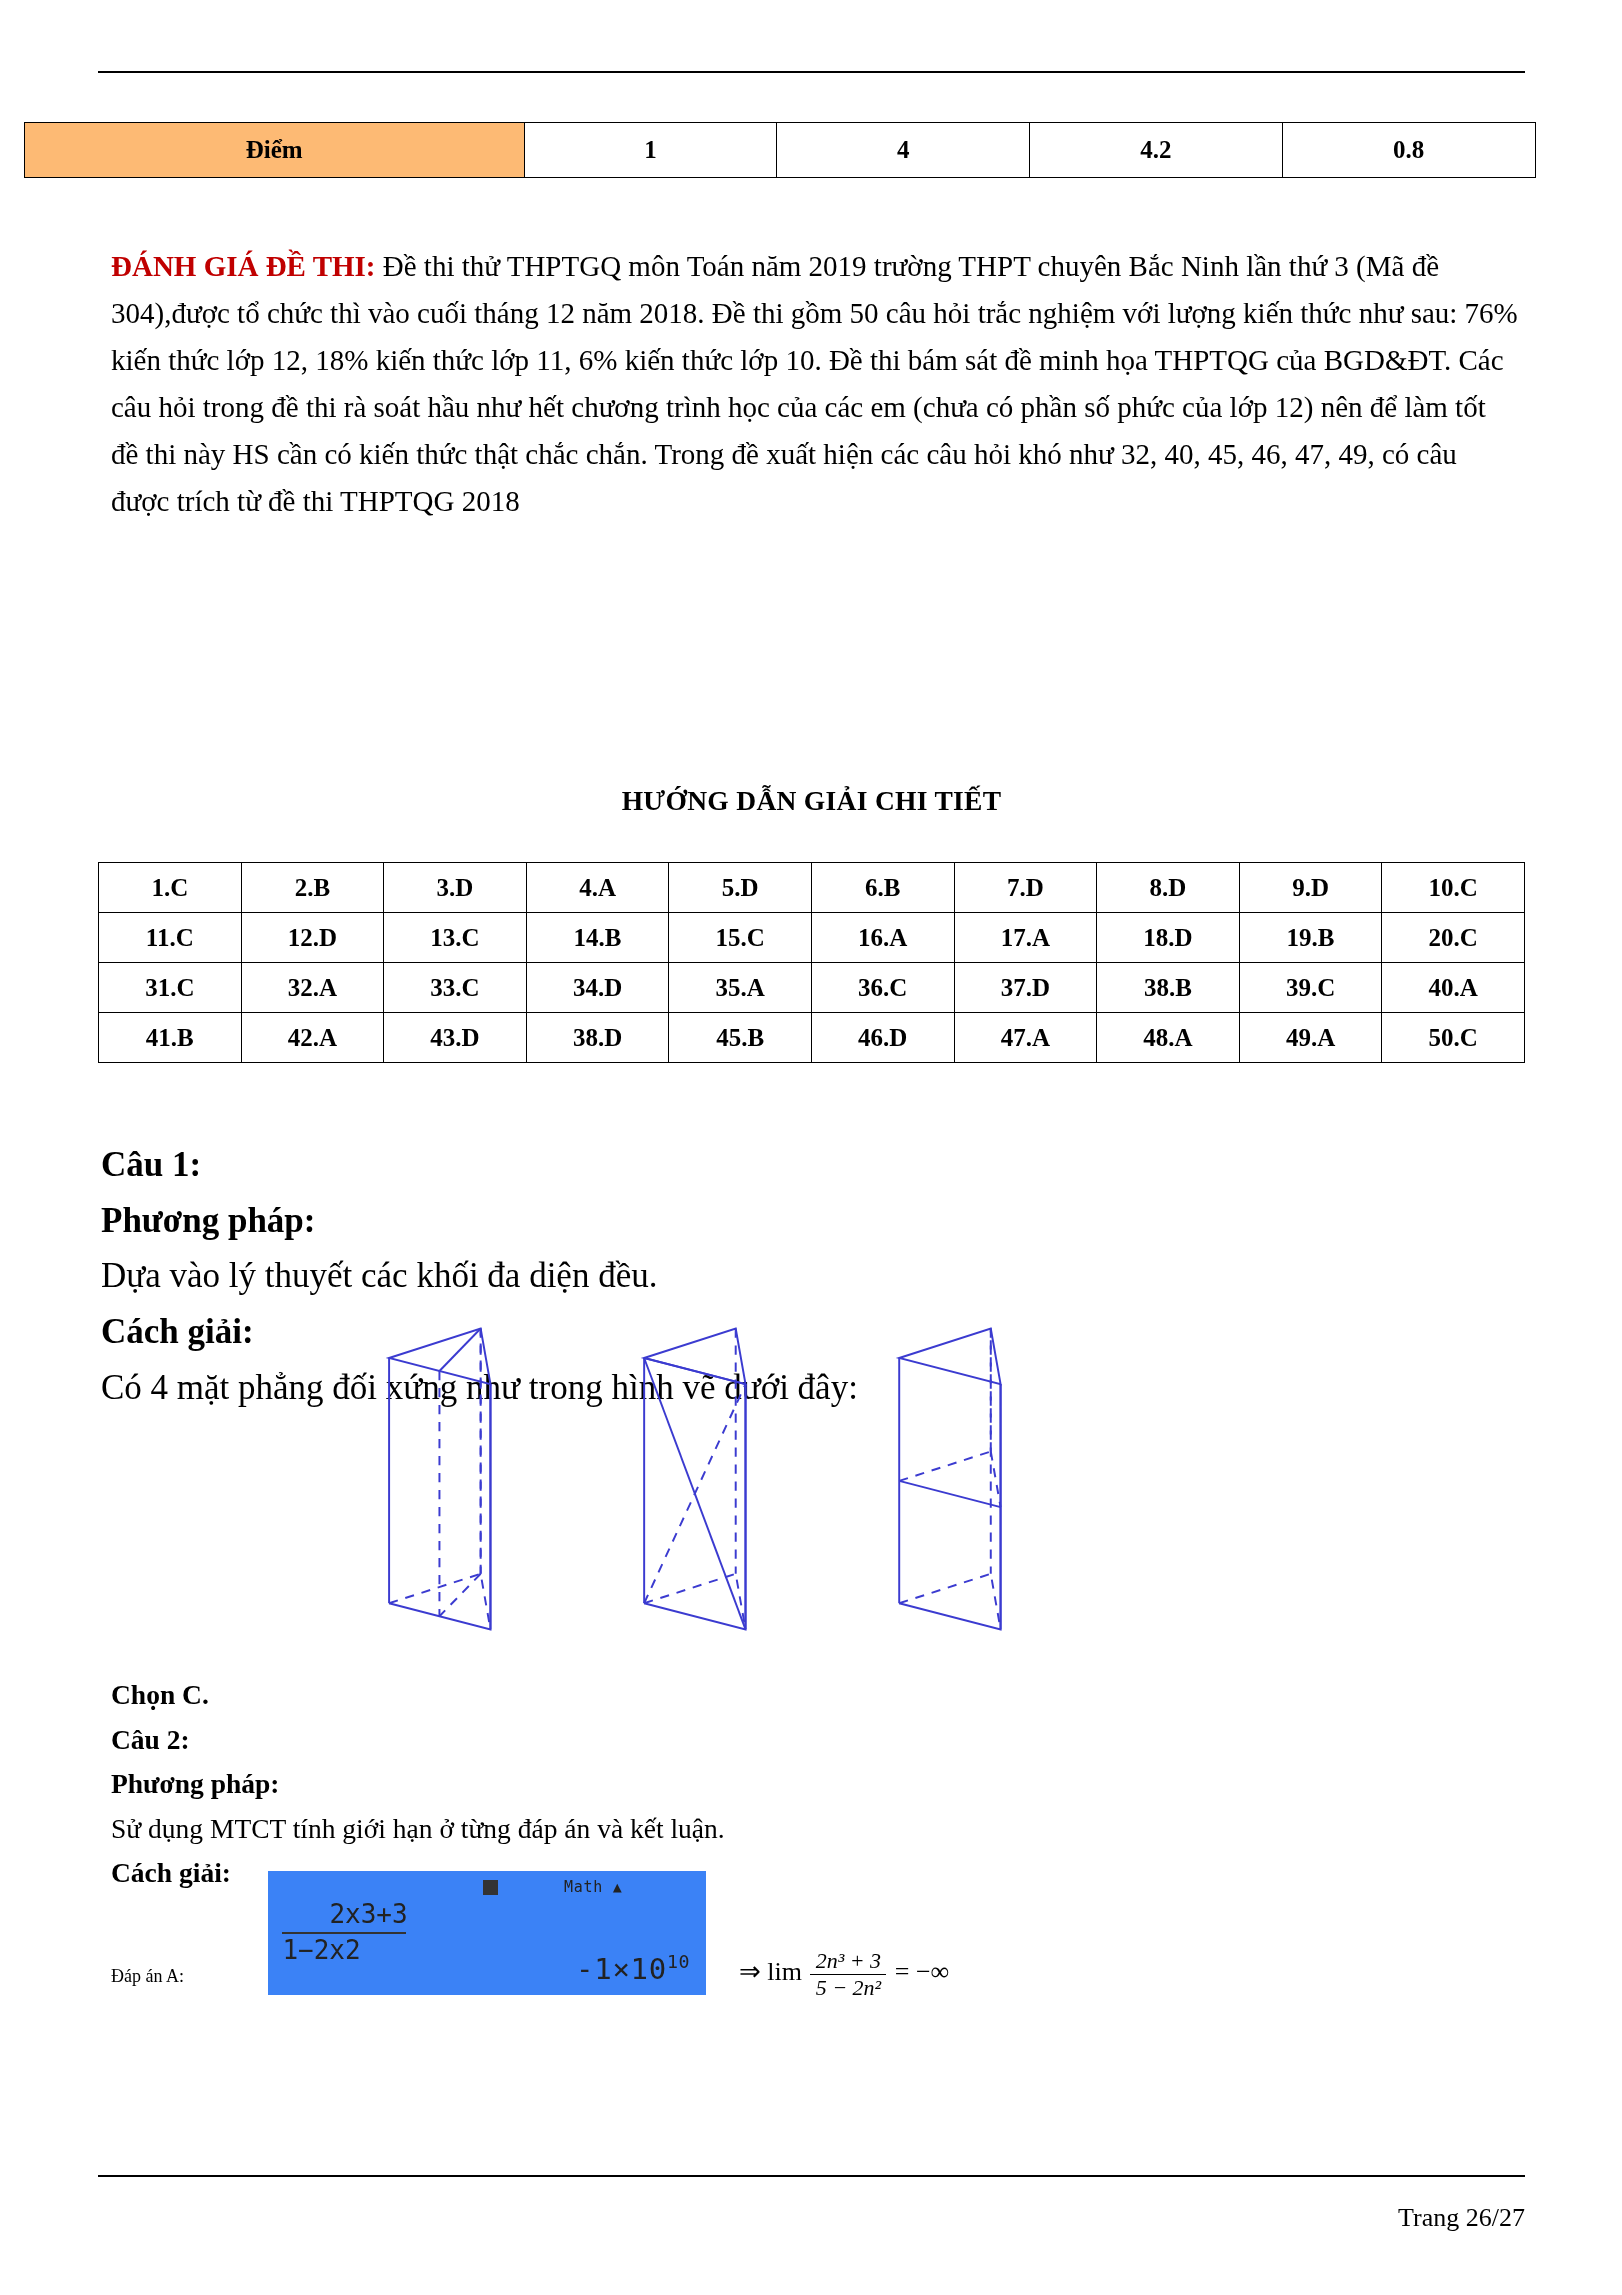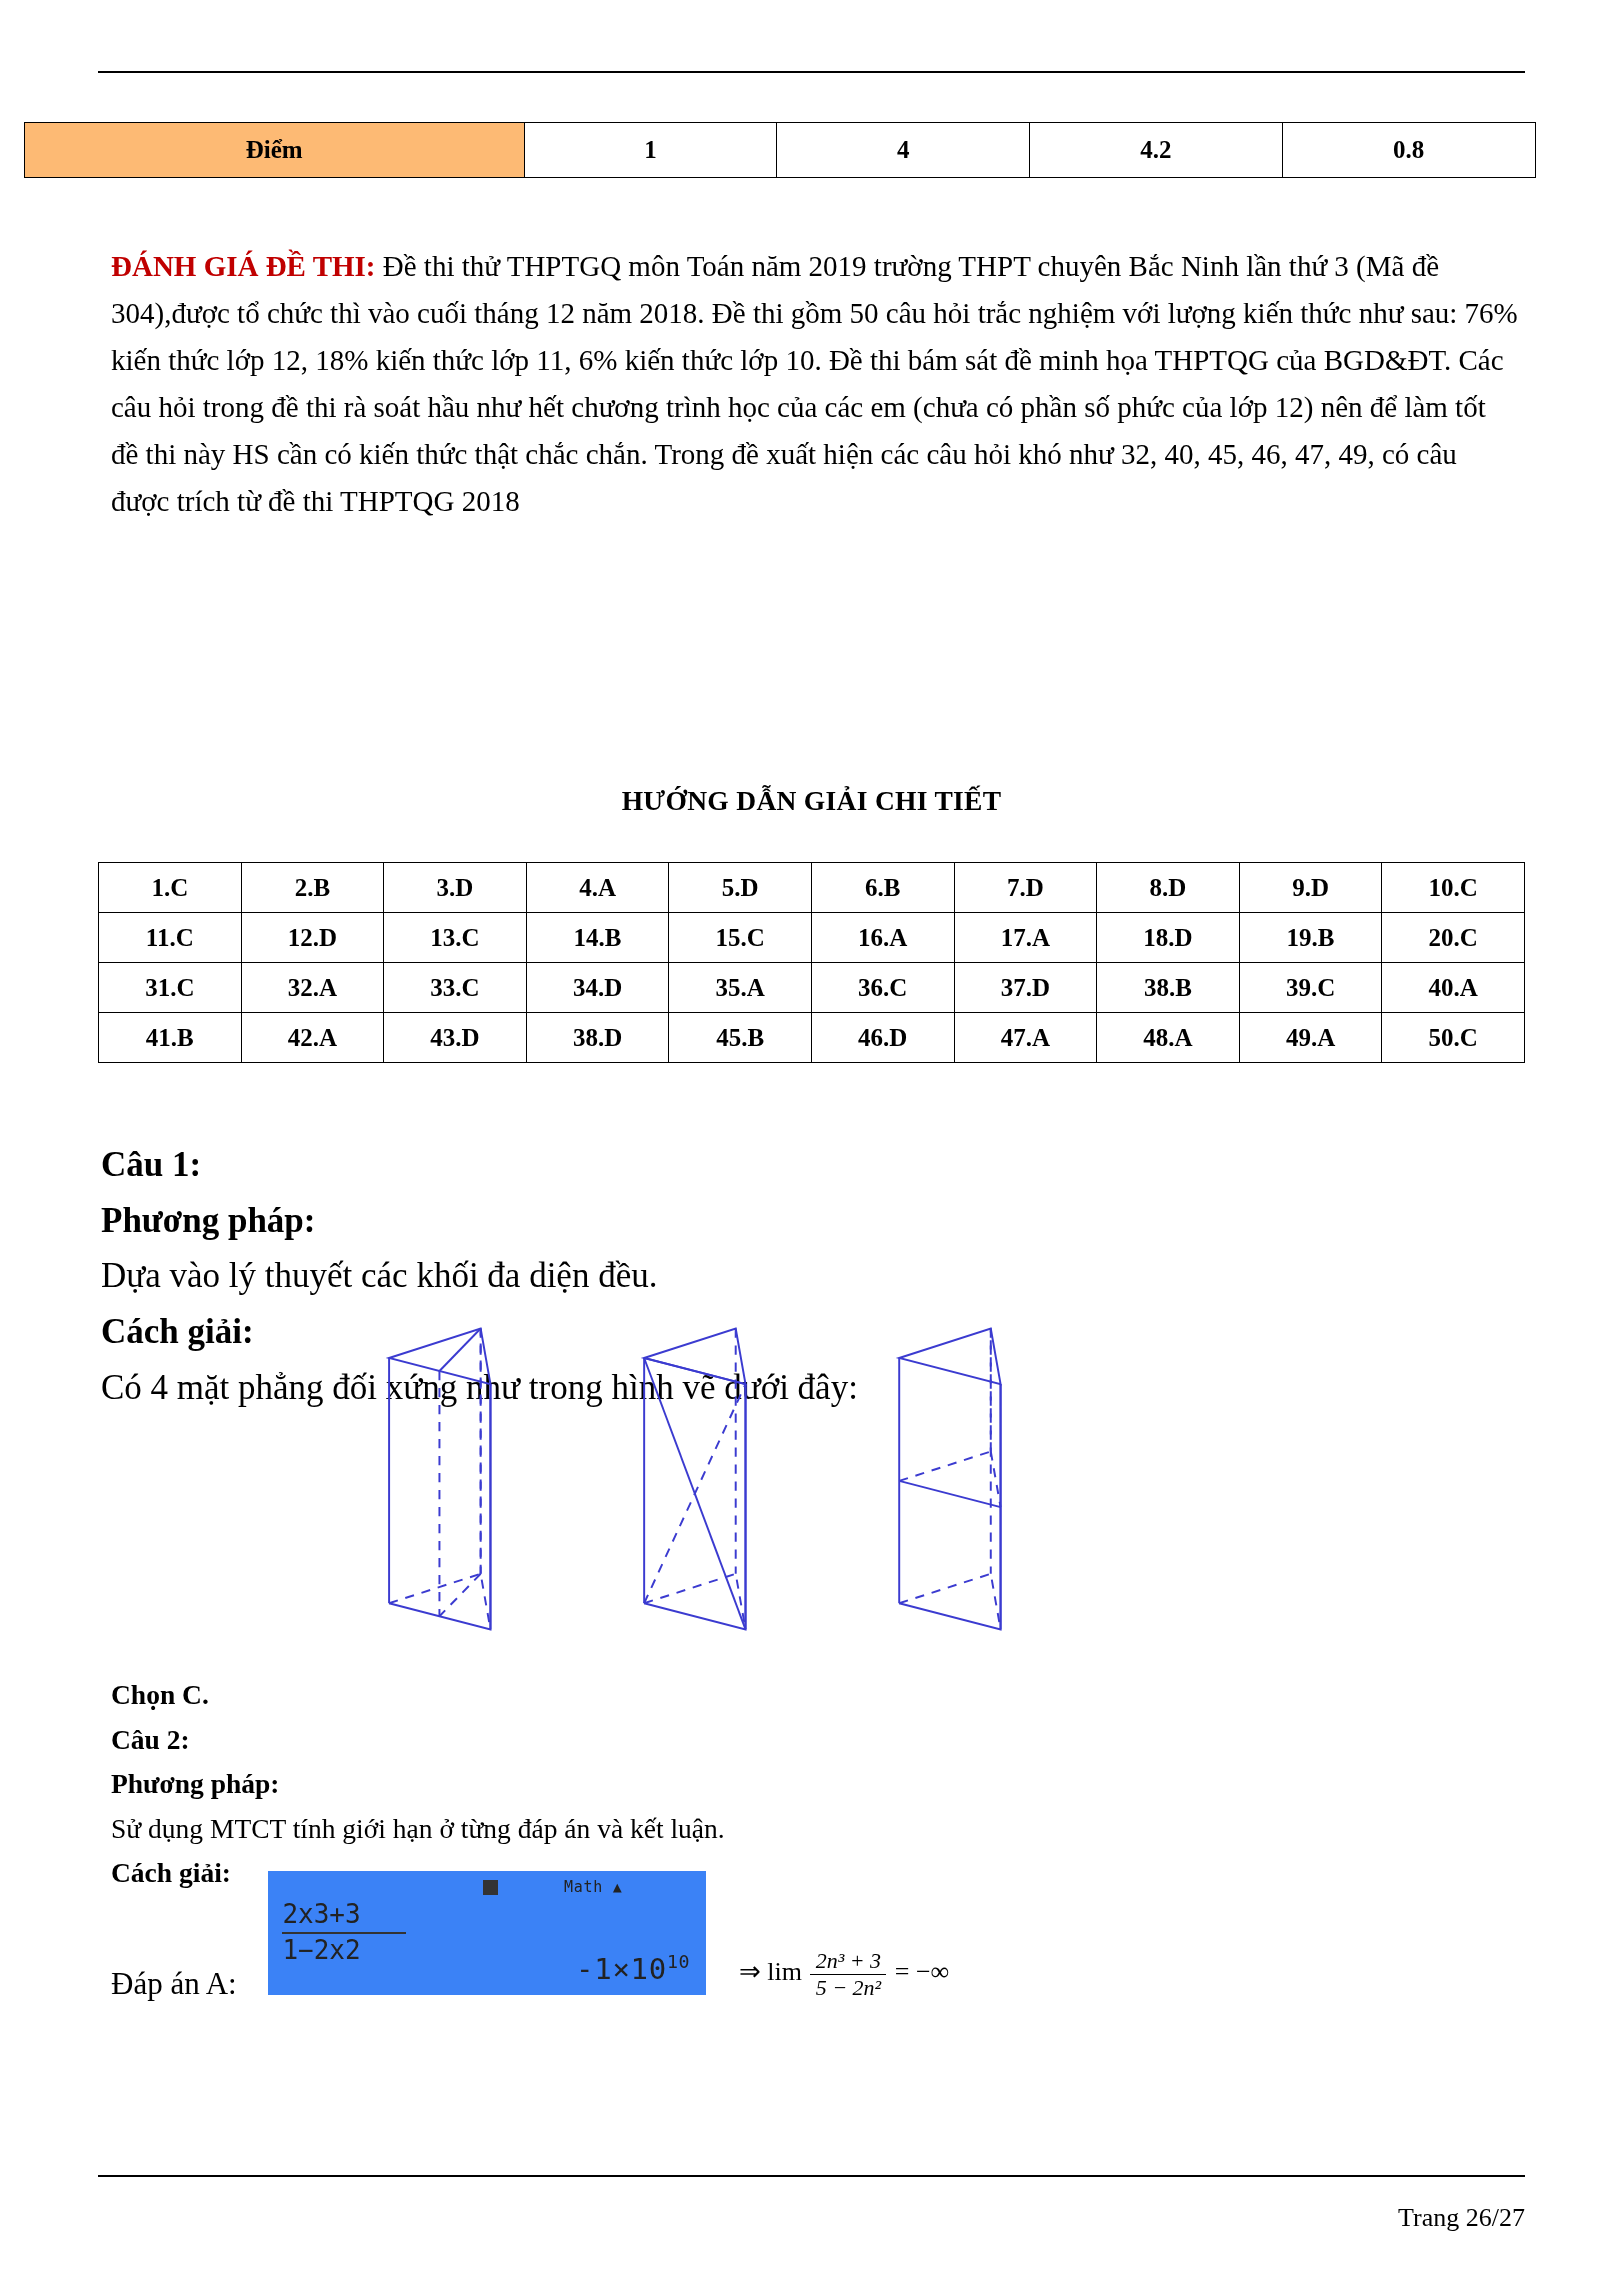--- a/index.html
+++ b/index.html
@@ -148,21 +148,21 @@
     position: absolute;
     left: 111px;
     top: 1871px;
     width: 1413px;
     height: 151px;
   }
   .calc-label {
     position: absolute;
     left: 0;
     top: 95px;
-    font-size: 31px;
+    font-size: 18px;
   }
   .calc-screen {
     position: absolute;
     left: 157px;
     top: 0;
     width: 438px;
     height: 124px;
     background: #3b82f6;
     font-family: "DejaVu Sans Mono", monospace;
     color: #222;
@@ -186,21 +186,21 @@
     font-size: 15px;
     letter-spacing: 0.7px;
   }
   .calc-expr {
     position: absolute;
     left: 14.4px;
     top: 29px;
     font-size: 26px;
     line-height: 1.15;
   }
-  .calc-expr .frac-num { display:block; }
+  .calc-expr .frac-num { display:block;margin-left:47px; }
   .calc-expr .frac-bar {
     display:block;
     border-top: 2px solid #333;
     width: 124px;
     margin: 2px 0;
   }
   .calc-expr .frac-den { display:block; }
   .calc-result {
     position: absolute;
     right: 15.7px;

